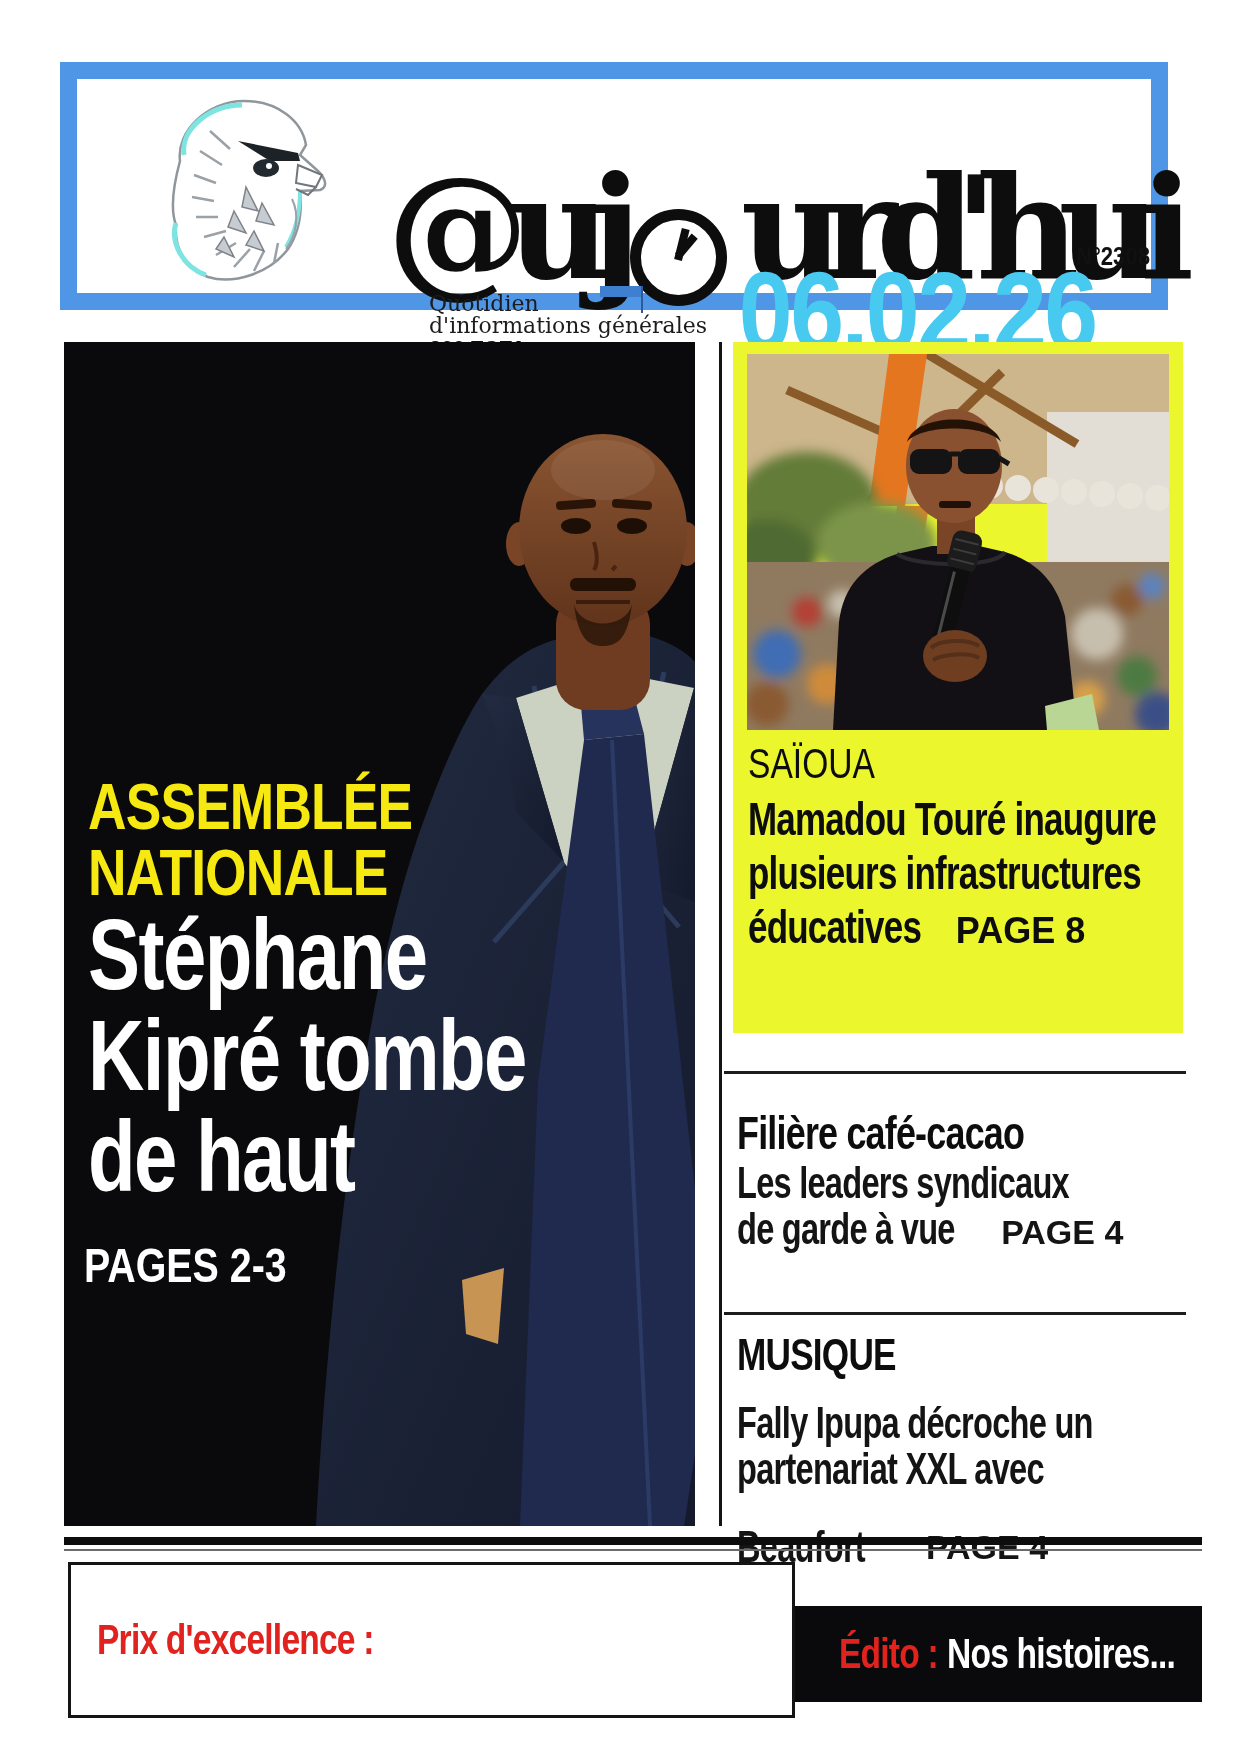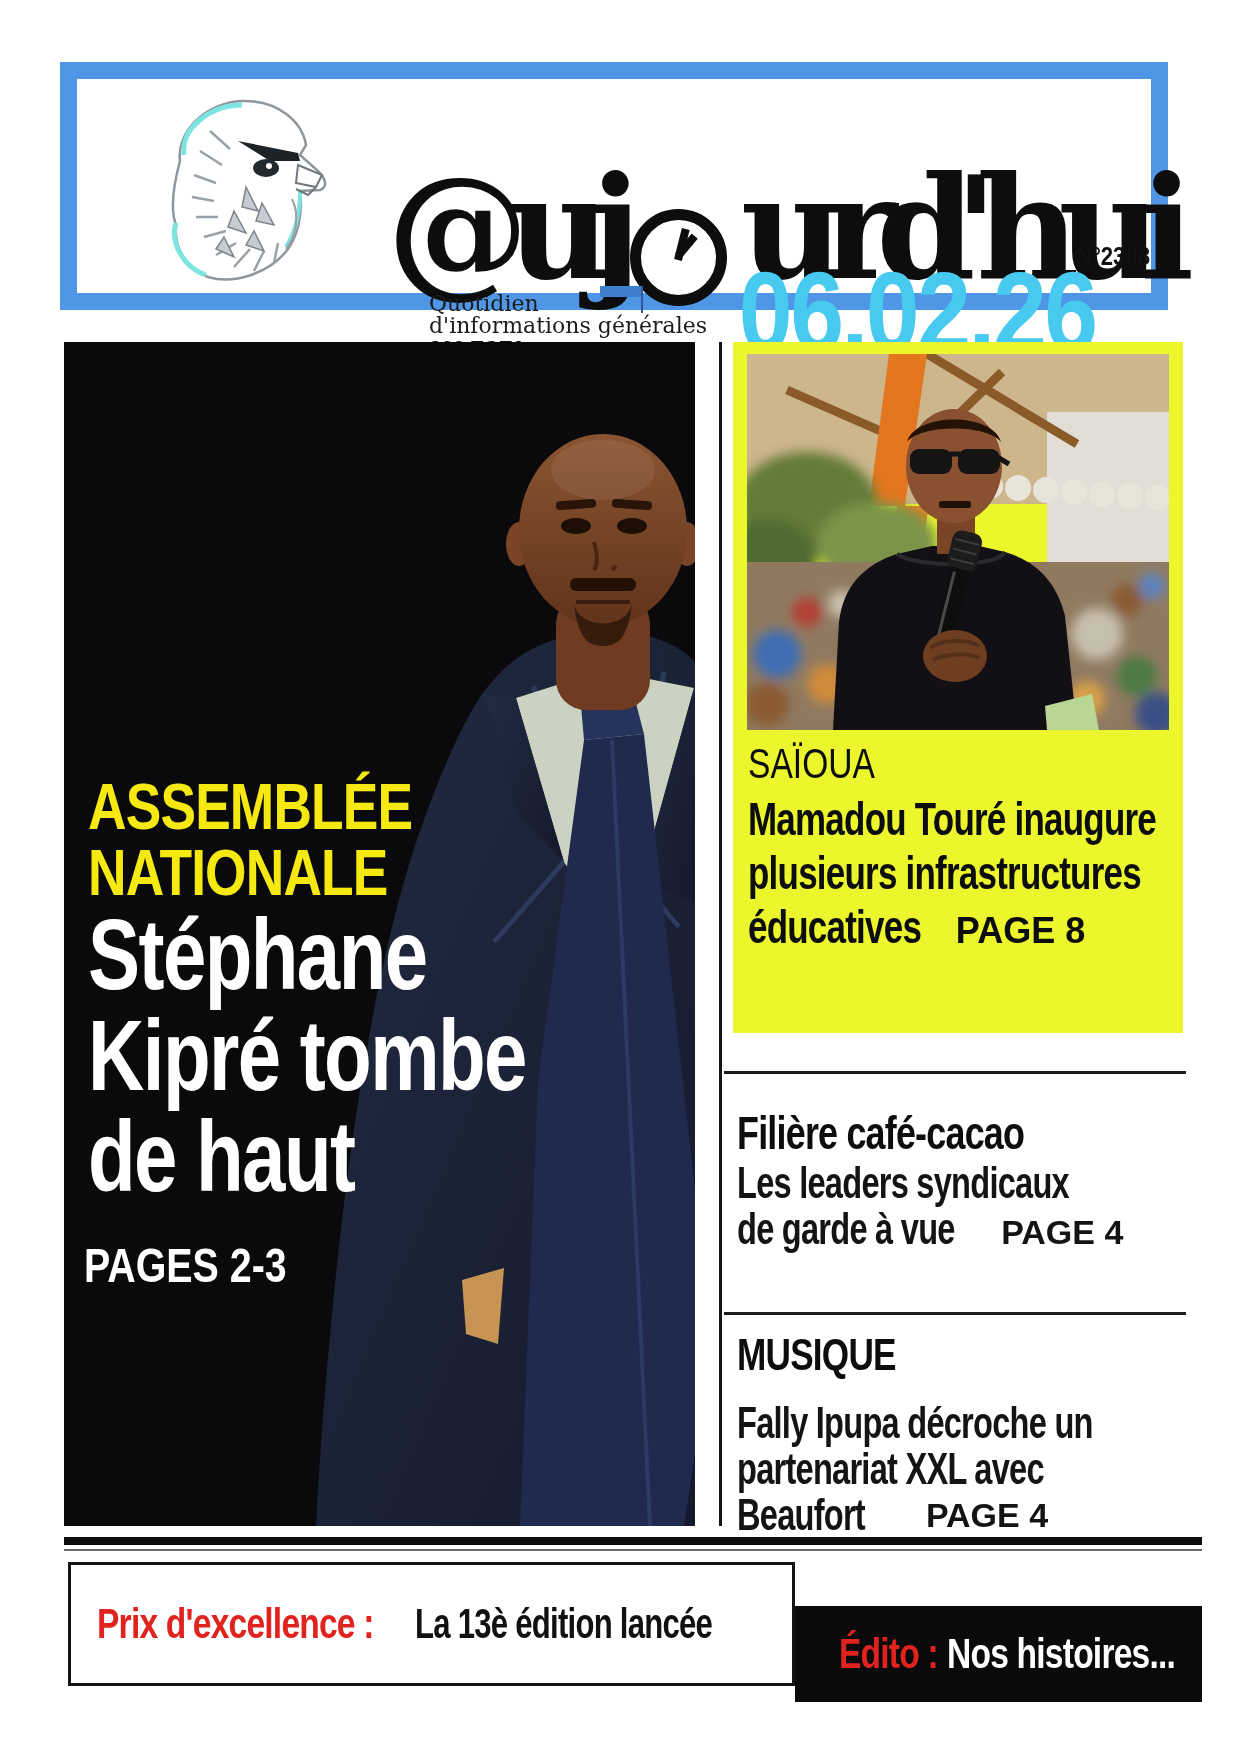--- a/index.html
+++ b/index.html
@@ -53,21 +53,21 @@
   .divider{position:absolute;left:724px;width:462px;height:3px;background:#1d1d1d;}
   .sec-heading{position:absolute;left:737px;font-weight:bold;color:#0d0d0d;
      font-size:46px;letter-spacing:-1px;}
   .sec-lines{position:absolute;left:737px;color:#141414;font-weight:bold;
      letter-spacing:-1px;}
 
   
   .foot-rule-thick{position:absolute;left:64px;top:1537px;width:1138px;height:8px;background:#0d0d0d;}
   .foot-rule-thin{position:absolute;left:64px;top:1549px;width:1138px;height:2px;background:#6a6a6a;}
   .foot-bar{position:absolute;left:68px;top:1562px;width:1134px;height:124px;}
-  .foot-white{position:absolute;left:0;top:0;width:727px;height:124px;background:#fff;
+  .foot-white{position:absolute;left:0;top:0;width:727px;height:156px;background:#fff;
      border:3px solid #141414;box-sizing:border-box;display:flex;align-items:center;}
   .foot-black{position:absolute;left:727px;top:0;width:407px;height:96px;background:#0a0a0c;
      display:flex;align-items:center;margin-top:44px;}
   .foot-text{font-weight:bold;font-size:42px;letter-spacing:-1px;white-space:nowrap;}
 </style>
 </head>
 <body>
 
 <div class="page">
 
@@ -270,36 +270,33 @@
   </div>
 
   <div class="divider" style="top:1312px;"></div>
 
   <div class="sec-heading" style="top:1330px;font-size:44px;">
     <span class="cond sx80">MUSIQUE</span>
   </div>
   <div class="sec-lines" style="top:1400px;font-size:44px;line-height:46px;">
     <div><span class="cond sx74">Fally Ipupa décroche un</span></div>
     <div><span class="cond sx74">partenariat XXL avec</span></div>
-    <div style="display:flex;align-items:center;">
+    <div style="display:flex;align-items:center;margin-top:32px;">
       <span class="cond sx74">Beaufort</span>
       <span class="pref" style="font-size:34px;margin-left:16px;">PAGE 4</span>
     </div>
   </div>
 
   <div class="foot-rule-thick"></div>
   <div class="foot-rule-thin"></div>
 
   <div class="foot-bar">
     <div class="foot-white">
       <span class="foot-text" style="color:#e0231e;margin-left:26px;">
         <span class="cond sx80">Prix d'excellence :</span>
-      </span>
-      <span class="foot-text" style="color:#111;margin-left:-28px;">
-        <span class="cond sx74">La 13è édition lancée</span>
       </span>
     </div>
     <div class="foot-black">
       <span class="foot-text" style="color:#e0231e;margin-left:44px;">
         <span class="cond sx80">Édito :</span>
       </span>
       <span class="foot-text" style="color:#ffffff;margin-left:-16px;">
         <span class="cond sx80">Nos histoires...</span>
       </span>
     </div>

